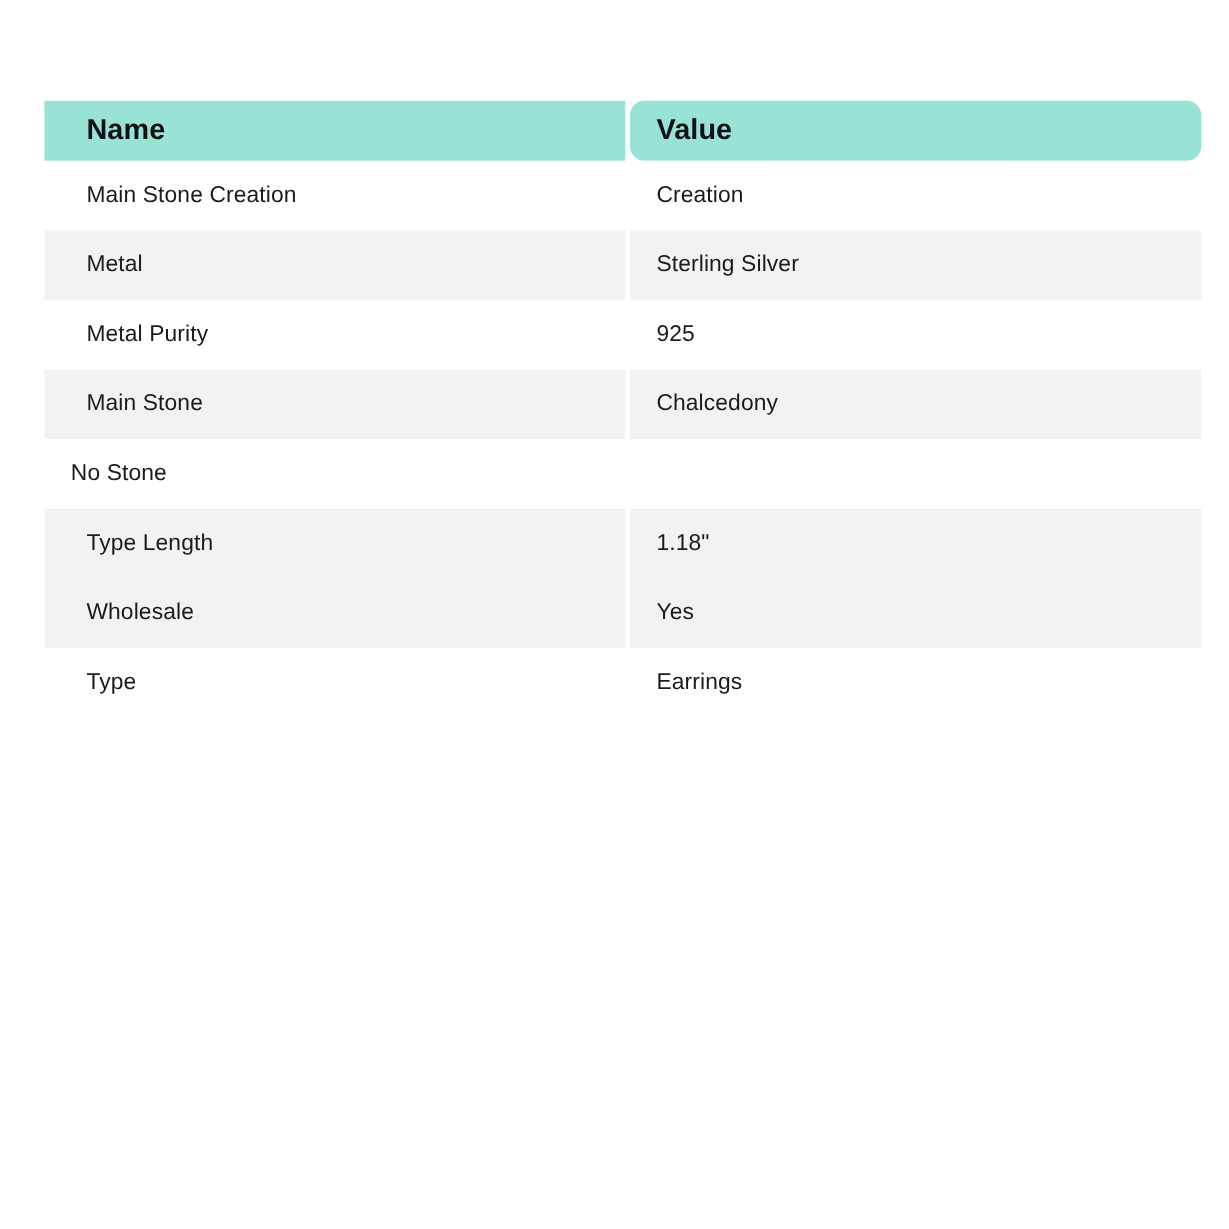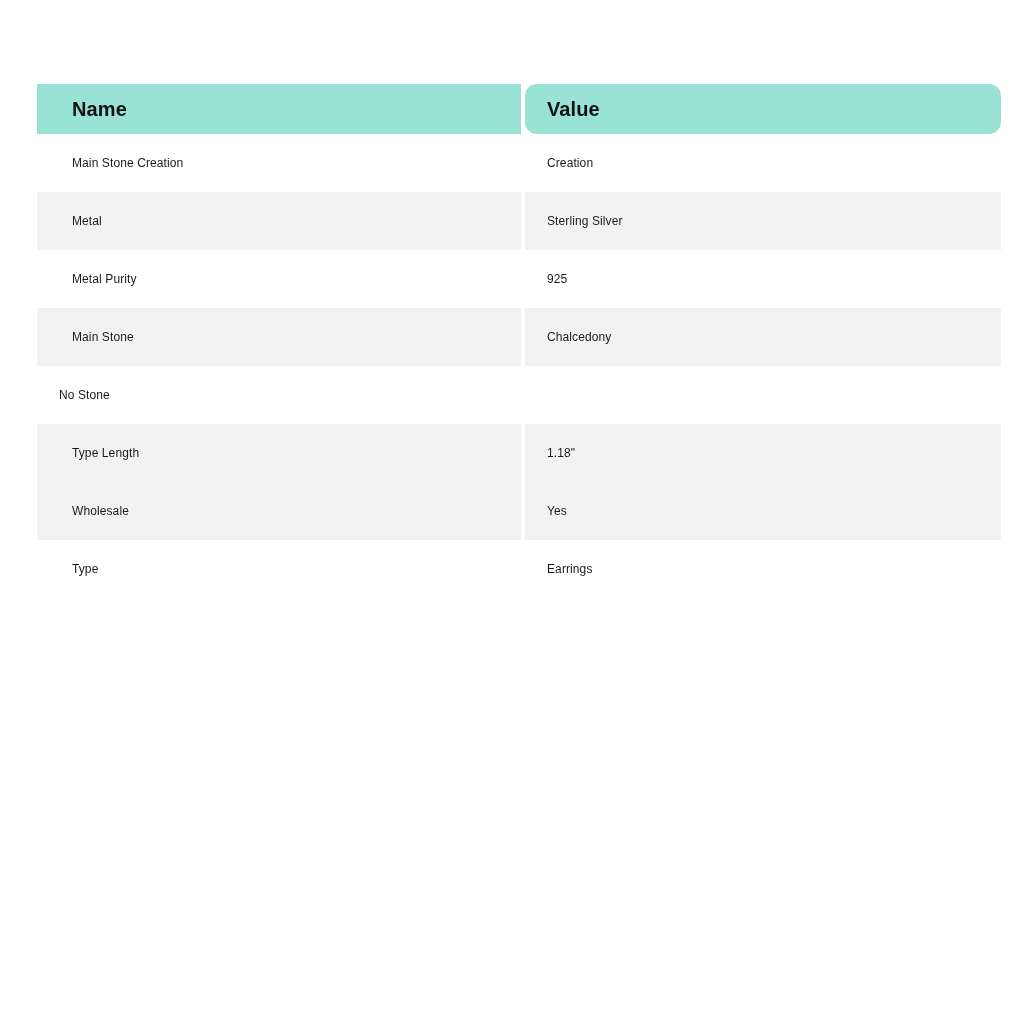--- a/index.html
+++ b/index.html
@@ -26,31 +26,31 @@
   .row {
     display: grid;
     grid-template-columns: 484px 476px;
     column-gap: 4px;
   }
   .cell {
     display: flex;
     align-items: center;
     height: 58px;
     background: #ffffff;
-    font-size: 12px;
+    font-size: 19px;
     color: #1b1b1b;
     letter-spacing: 0.1px;
     white-space: nowrap;
     overflow: hidden;
   }
   .cell.name  { padding-left: 35px; }
   .cell.value { padding-left: 22px; }
   .row.header .cell {
     height: 50px;
-    font-size: 20px;
+    font-size: 24px;
     font-weight: 700;
     color: #121212;
   }
   .row.alt .cell { background: #f2f2f2; }
 </style>
 </head>
 <body>
 
 <div class="page">
   <div class="spec-table">

